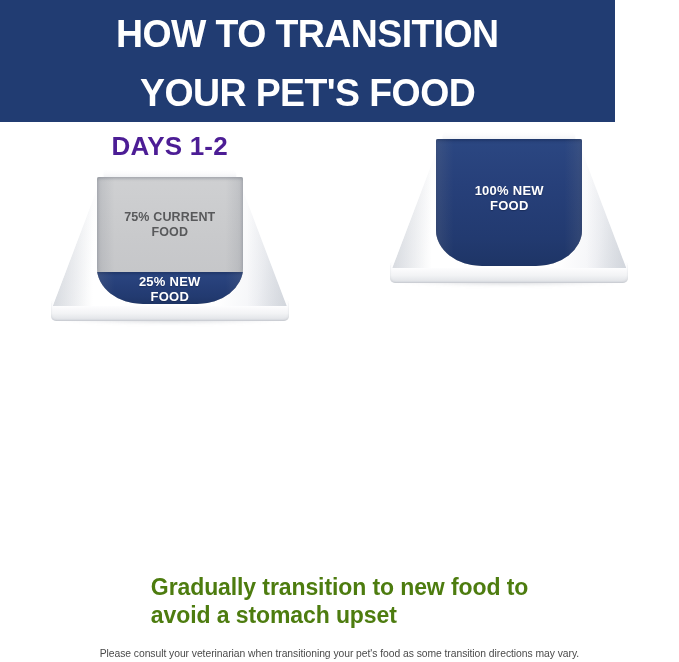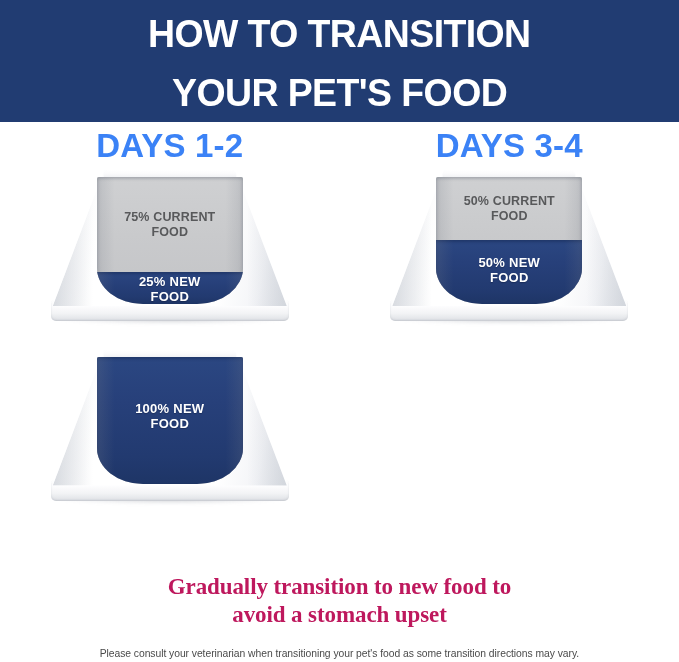--- a/index.html
+++ b/index.html
@@ -11,21 +11,21 @@
   body {
     width: 679px;
     height: 662px;
     overflow: hidden;
     font-family: "Liberation Sans", sans-serif;
     -webkit-font-smoothing: antialiased;
   }
 
   
   .header-banner {
-    width: 679px;
+    width: 615px;
     height: 122px;
     background: #213c72;
     display: flex;
     flex-direction: column;
     align-items: center;
     justify-content: center;
     box-sizing: border-box;
     padding-top: 4px;
     gap: 15px;
   }
@@ -52,24 +52,24 @@
     box-sizing: border-box;
     padding: 10px 0 0 0;
   }
   .bowl-cell {
     display: flex;
     flex-direction: column;
     align-items: center;
     justify-content: flex-start;
   }
   .stage-label {
-    color: #3b82f6;
-    font-family: "Liberation Sans", sans-serif;
-    font-weight: bold;
-    font-size: 33px;
+    color: #4c1d95;
+    font-family: "Liberation Sans", sans-serif;
+    font-weight: bold;
+    font-size: 26px;
     line-height: 28px;
     letter-spacing: 0.2px;
     margin-bottom: 10px;
     white-space: nowrap;
   }
 
   
   .bowl {
     position: relative;
     width: 250px;
@@ -201,26 +201,26 @@
   
   .footer {
     width: 679px;
     box-sizing: border-box;
     padding-top: 6px;
     display: flex;
     flex-direction: column;
     align-items: center;
   }
   .footer-headline {
-    color: #be185d;
-    font-family: Liberation Serif, serif;
+    color: #4d7c0f;
+    font-family: Liberation Sans, sans-serif;
     font-weight: bold;
     font-size: 23px;
     line-height: 28px;
-    text-align: center;
+    text-align: left;
     white-space: pre-line;
     letter-spacing: -0.1px;
   }
   .footer-disclaimer {
     margin-top: 17px;
     color: #4a4a4a;
     font-family: "Liberation Sans", sans-serif;
     font-weight: normal;
     font-size: 10.5px;
     line-height: 14px;
@@ -250,36 +250,20 @@
       <div class="bowl-well">
         <div class="food-new" style="height: 32px;"></div>
         <div class="food-label label-current" style="top: 33px;">75% CURRENT
 FOOD</div>
         <div class="food-label label-new" style="top: 97px;">25% NEW
 FOOD</div>
       </div>
     </div>
   </section>
 
-  <section class="bowl-cell">
-    <div class="stage-label">DAYS 3-4</div>
-    <div class="bowl">
-      <div class="bowl-shadow"></div>
-      <div class="bowl-base"></div>
-      <div class="bowl-body"></div>
-      <div class="bowl-rim"></div>
-      <div class="bowl-well">
-        <div class="food-new" style="height: 64px;"></div>
-        <div class="food-label label-current" style="top: 17px;">50% CURRENT
-FOOD</div>
-        <div class="food-label label-new" style="top: 77.92px;">50% NEW
-FOOD</div>
-      </div>
-    </div>
-  </section>
 
 
   <section class="bowl-cell">
     <div class="bowl">
       <div class="bowl-shadow"></div>
       <div class="bowl-base"></div>
       <div class="bowl-body"></div>
       <div class="bowl-rim"></div>
       <div class="bowl-well">
         <div class="food-new" style="height: 127px;"></div>

